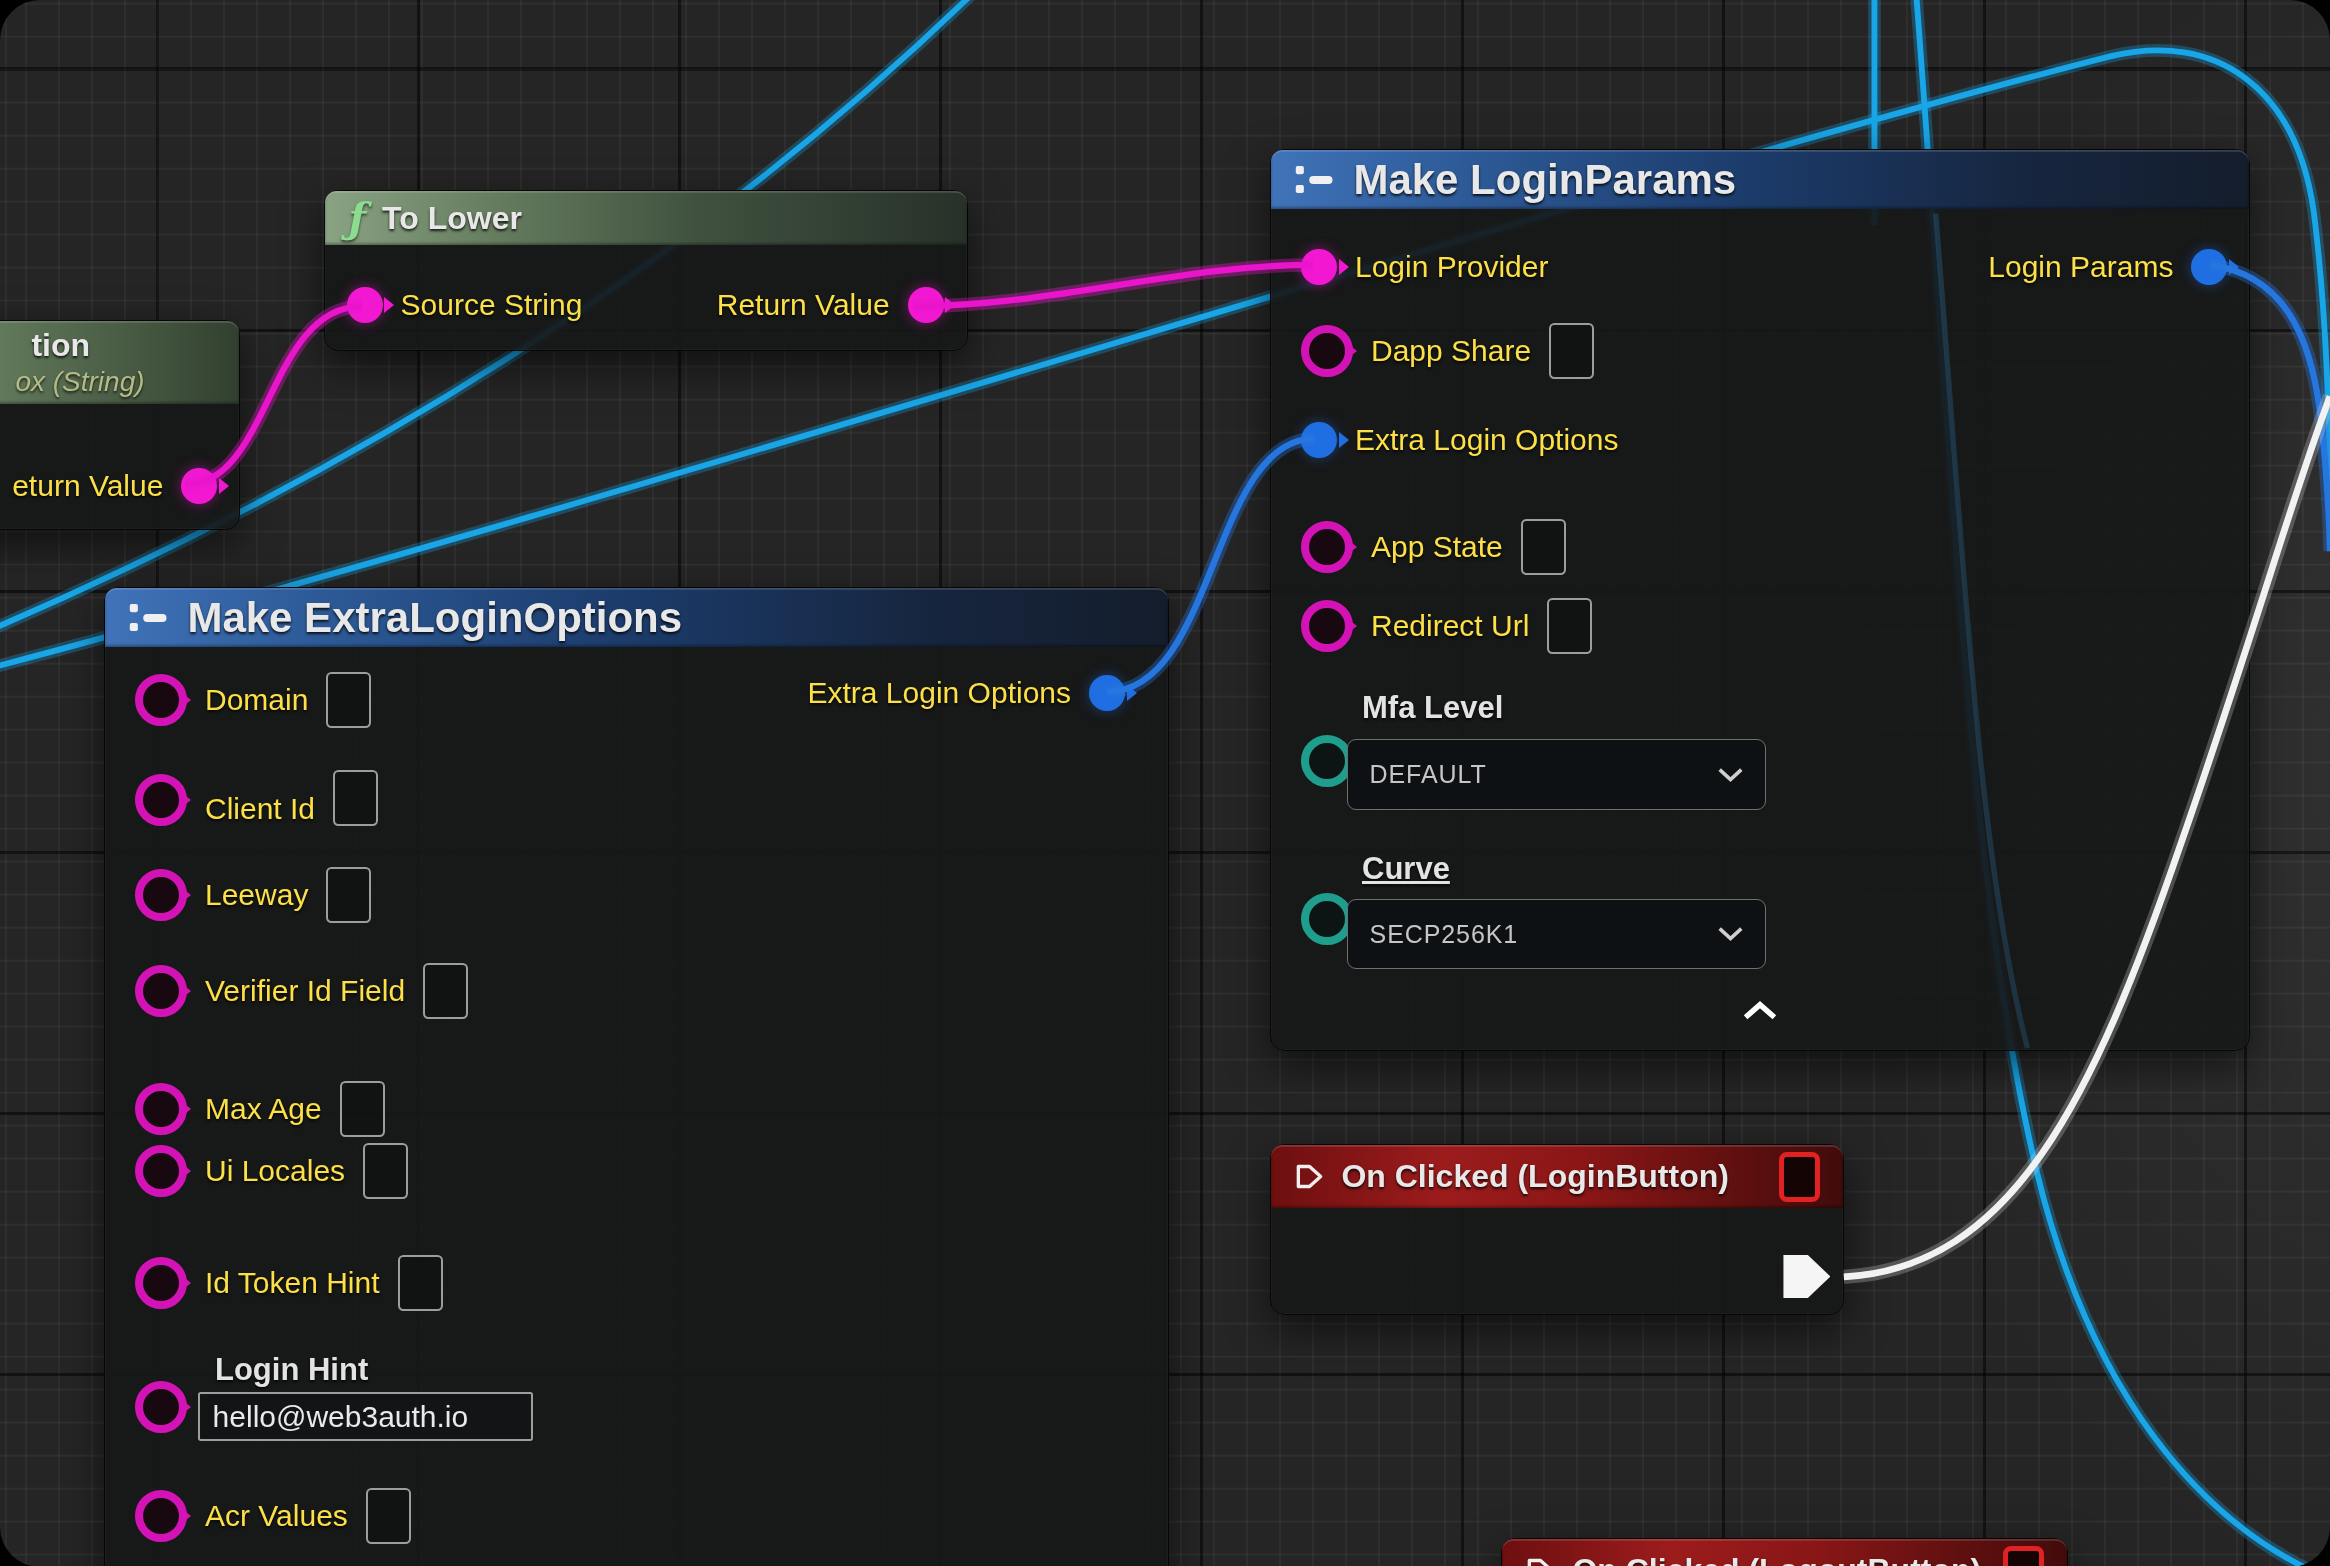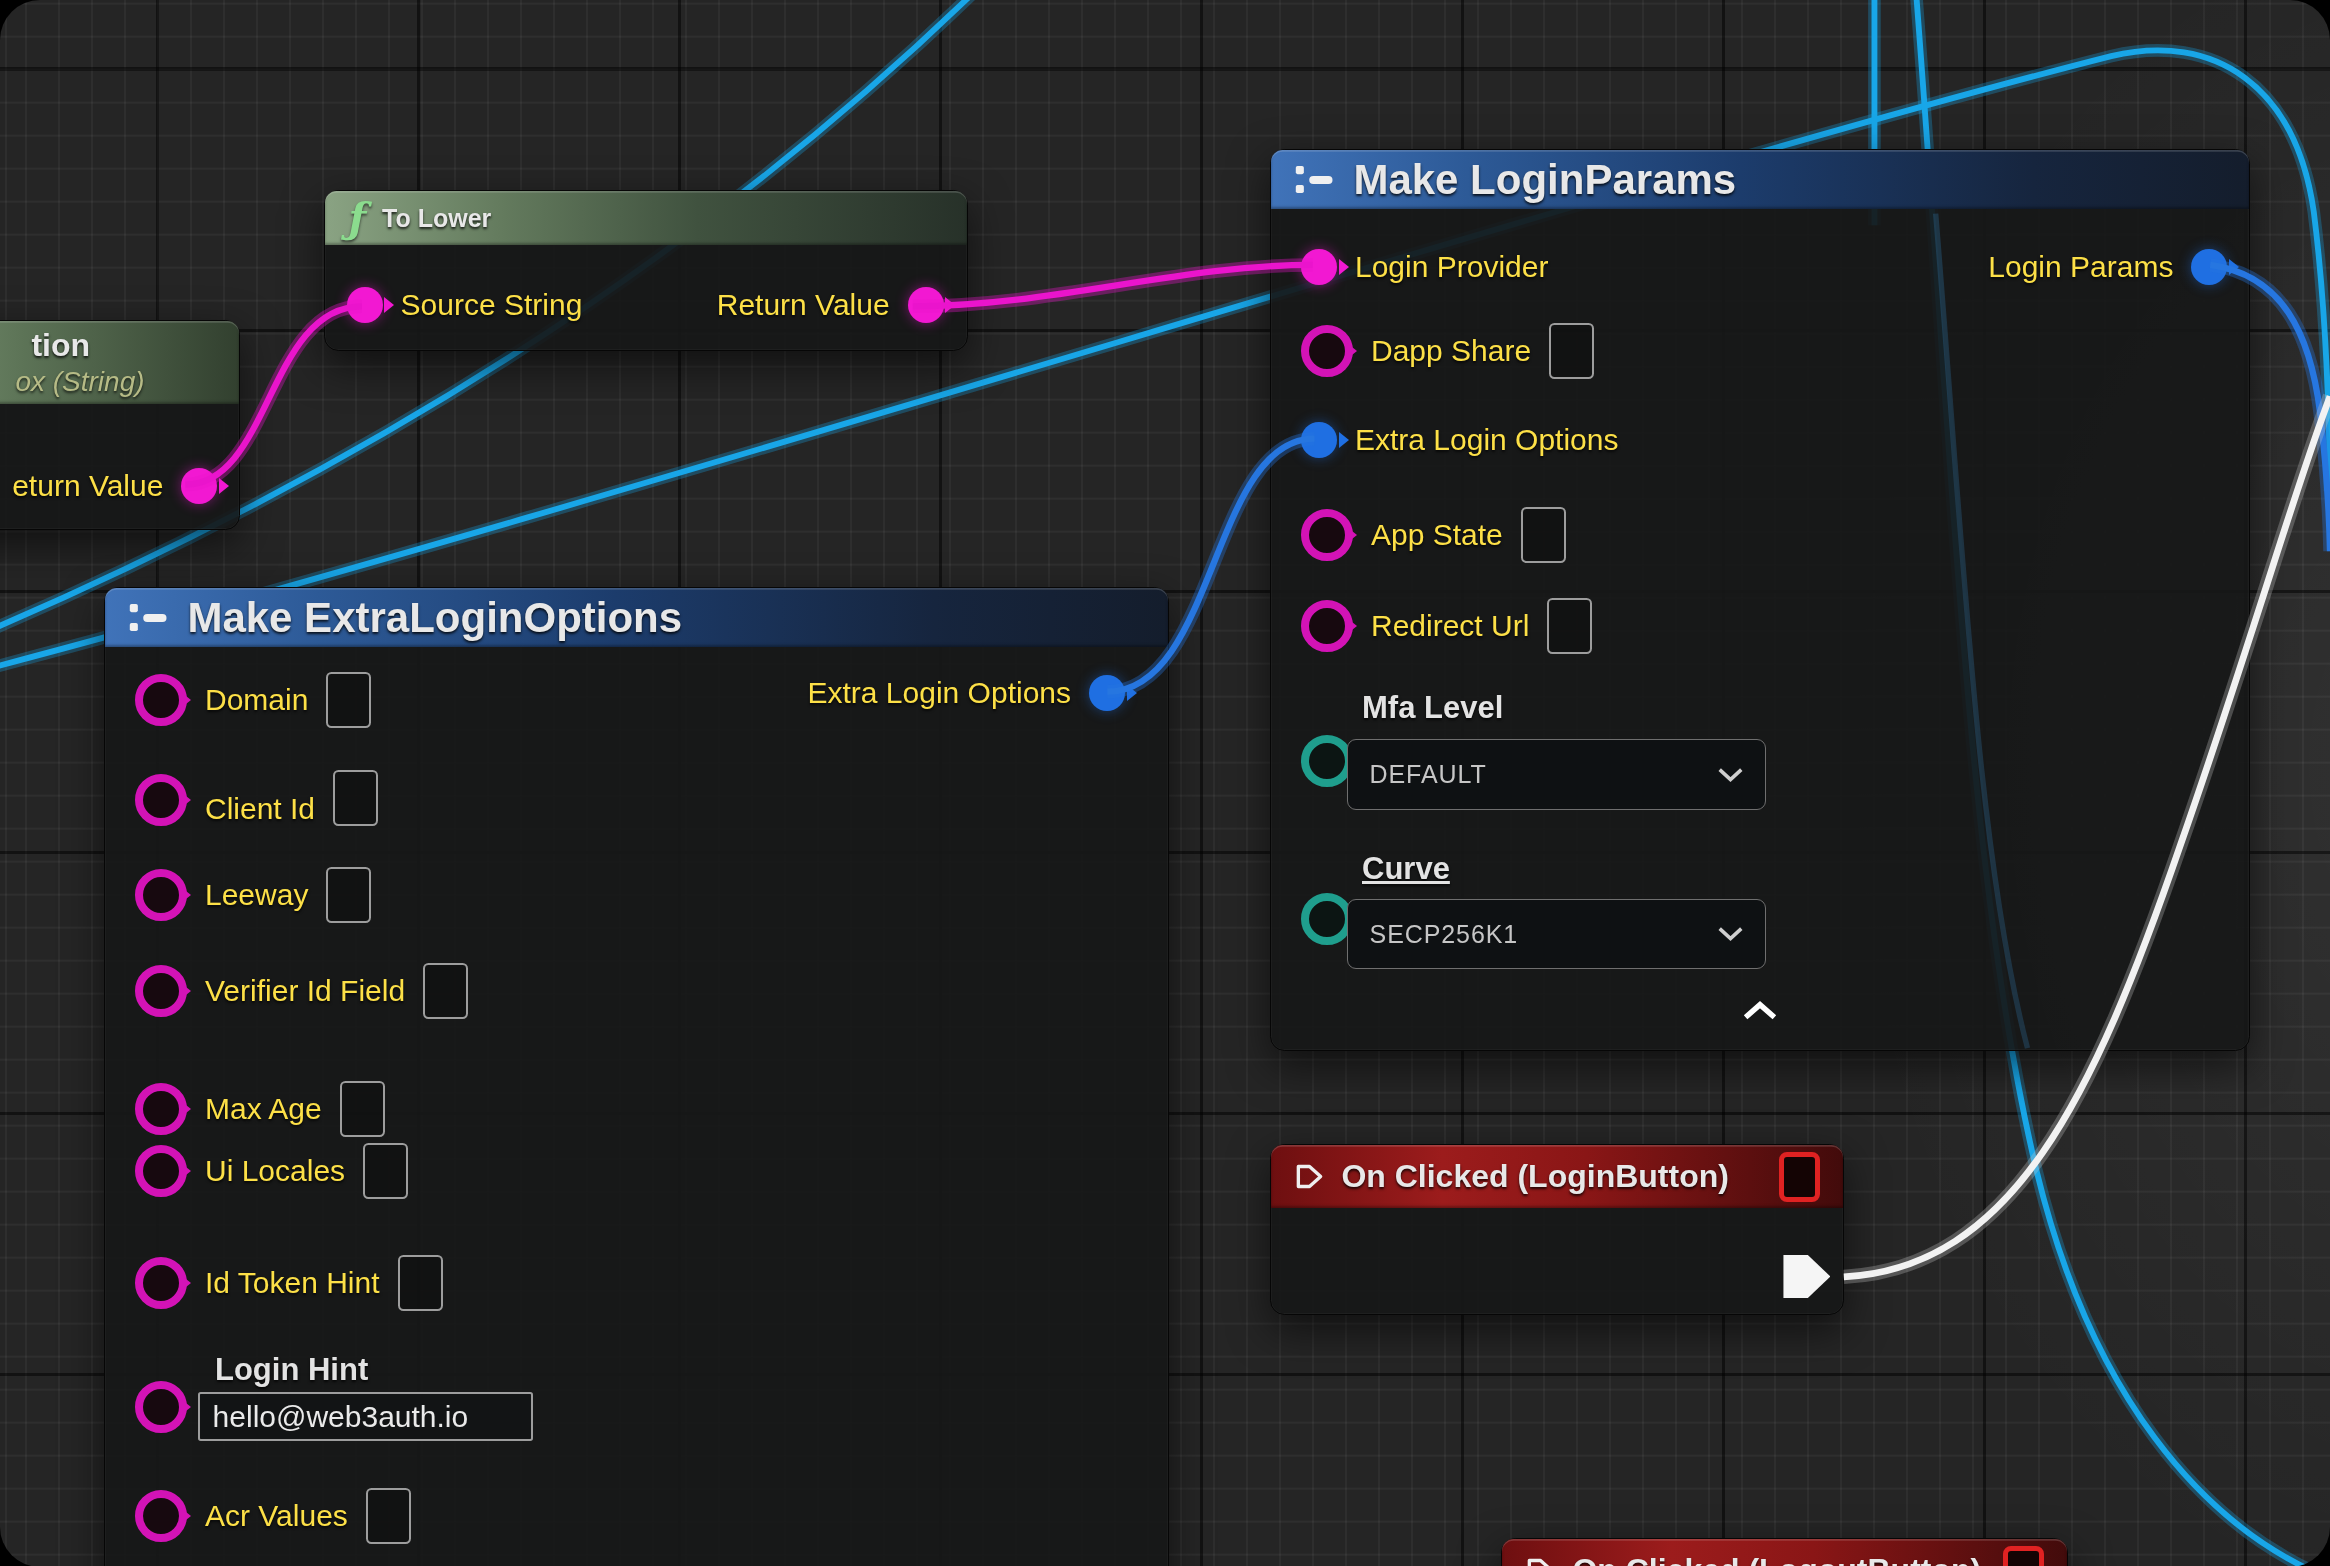--- a/index.html
+++ b/index.html
@@ -79,21 +79,21 @@
     </div>
     <div class="row-r" style="top:134px;right:21.6px;">
       <span class="lbl">eturn Value</span>
       <span class="pin filled magenta"></span>
     </div>
   </div>
 
   <div class="node" style="left:324px;top:190px;width:642px;height:159px;">
     <div class="hdr hdr-green" style="height:54px;">
       <span class="fn-glyph">ƒ</span>
-      <span class="title" style="font-size:25px;">To Lower</span>
+      <span class="title" style="font-size:32px;">To Lower</span>
     </div>
     <div class="row" style="top:83px;left:21.6px;">
       <span class="pin filled magenta"></span>
       <span class="lbl">Source String</span>
     </div>
     <div class="row-r" style="top:83px;right:23.4px;">
       <span class="lbl">Return Value</span>
       <span class="pin filled magenta"></span>
     </div>
   </div>
@@ -179,21 +179,21 @@
     </div>
     <div class="row" style="top:170px;left:30px;">
       <span class="pin hollow magenta"></span>
       <span class="lbl">Dapp Share</span>
       <span class="box"></span>
     </div>
     <div class="row" style="top:259px;left:30px;">
       <span class="pin filled blue"></span>
       <span class="lbl">Extra Login Options</span>
     </div>
-    <div class="row" style="top:354px;left:30px;text-align:center;">
+    <div class="row" style="top:366px;left:30px;text-align:center;">
       <span class="pin hollow magenta"></span>
       <span class="lbl">App State</span>
       <span class="box"></span>
     </div>
     <div class="row" style="top:445px;left:30px;">
       <span class="pin hollow magenta"></span>
       <span class="lbl">Redirect Url</span>
       <span class="box"></span>
     </div>
 

